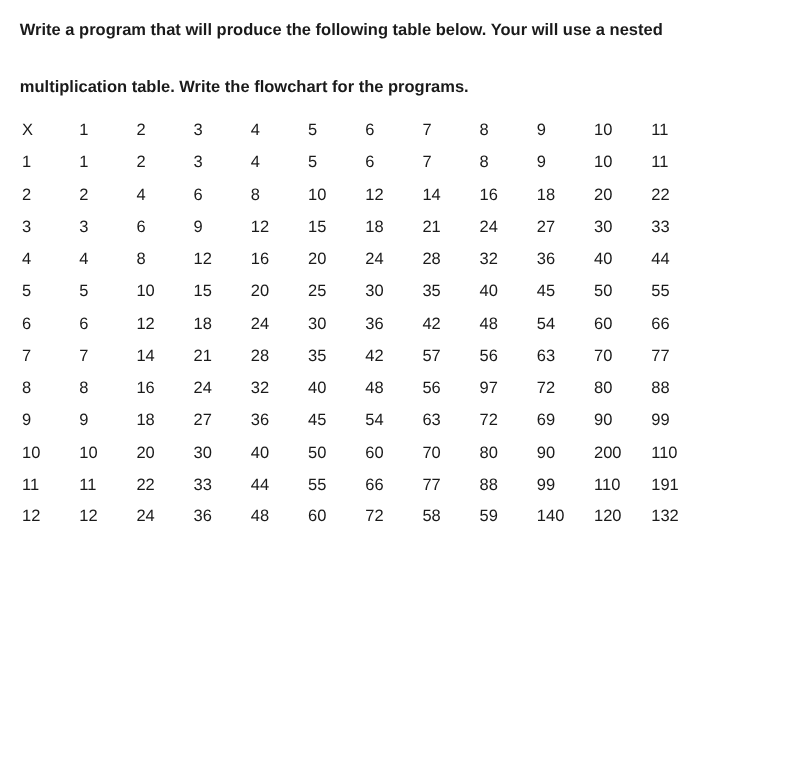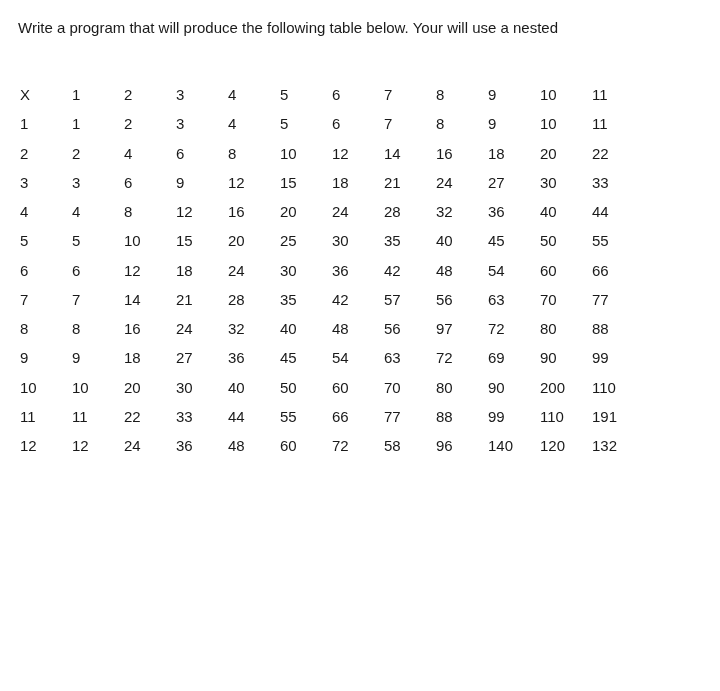--- a/index.html
+++ b/index.html
@@ -15,20 +15,21 @@
       width: 720px;
       min-height: 691px;
       padding: 16px 18px;
     }
     .description {
       margin-bottom: 12px;
       line-height: 1.6;
     }
     .description p {
       margin-bottom: 4px;
+      font-weight: bold;
     }
     .table-container {
       margin-top: 10px;
     }
     table {
       border-collapse: separate;
       border-spacing: 0;
     }
     table td {
       width: 52px;
@@ -40,20 +41,21 @@
     table tr:first-child td {
       font-weight: normal;
     }
   </style>
 </head>
 <body>
 
 <div class="description">
   <p>Write a program that will produce the following table below.  Your will use a nested</p>
   <br>
+  <p>multiplication table.  Write the flowchart for the programs.</p>
 </div>
 
 <div class="table-container">
   <table>
     <thead id="table-head">
       <tr>
           <td>X</td>
           <td>1</td>
           <td>2</td>
           <td>3</td>
@@ -224,20 +226,20 @@
         </tr>
         <tr>
           <td>12</td>
           <td>12</td>
           <td>24</td>
           <td>36</td>
           <td>48</td>
           <td>60</td>
           <td>72</td>
           <td>58</td>
-          <td>96</td>
+          <td>59</td>
           <td>140</td>
           <td>120</td>
           <td>132</td>
         </tr>
       </tbody>
   </table>
 </div>
 
 </body></html>

